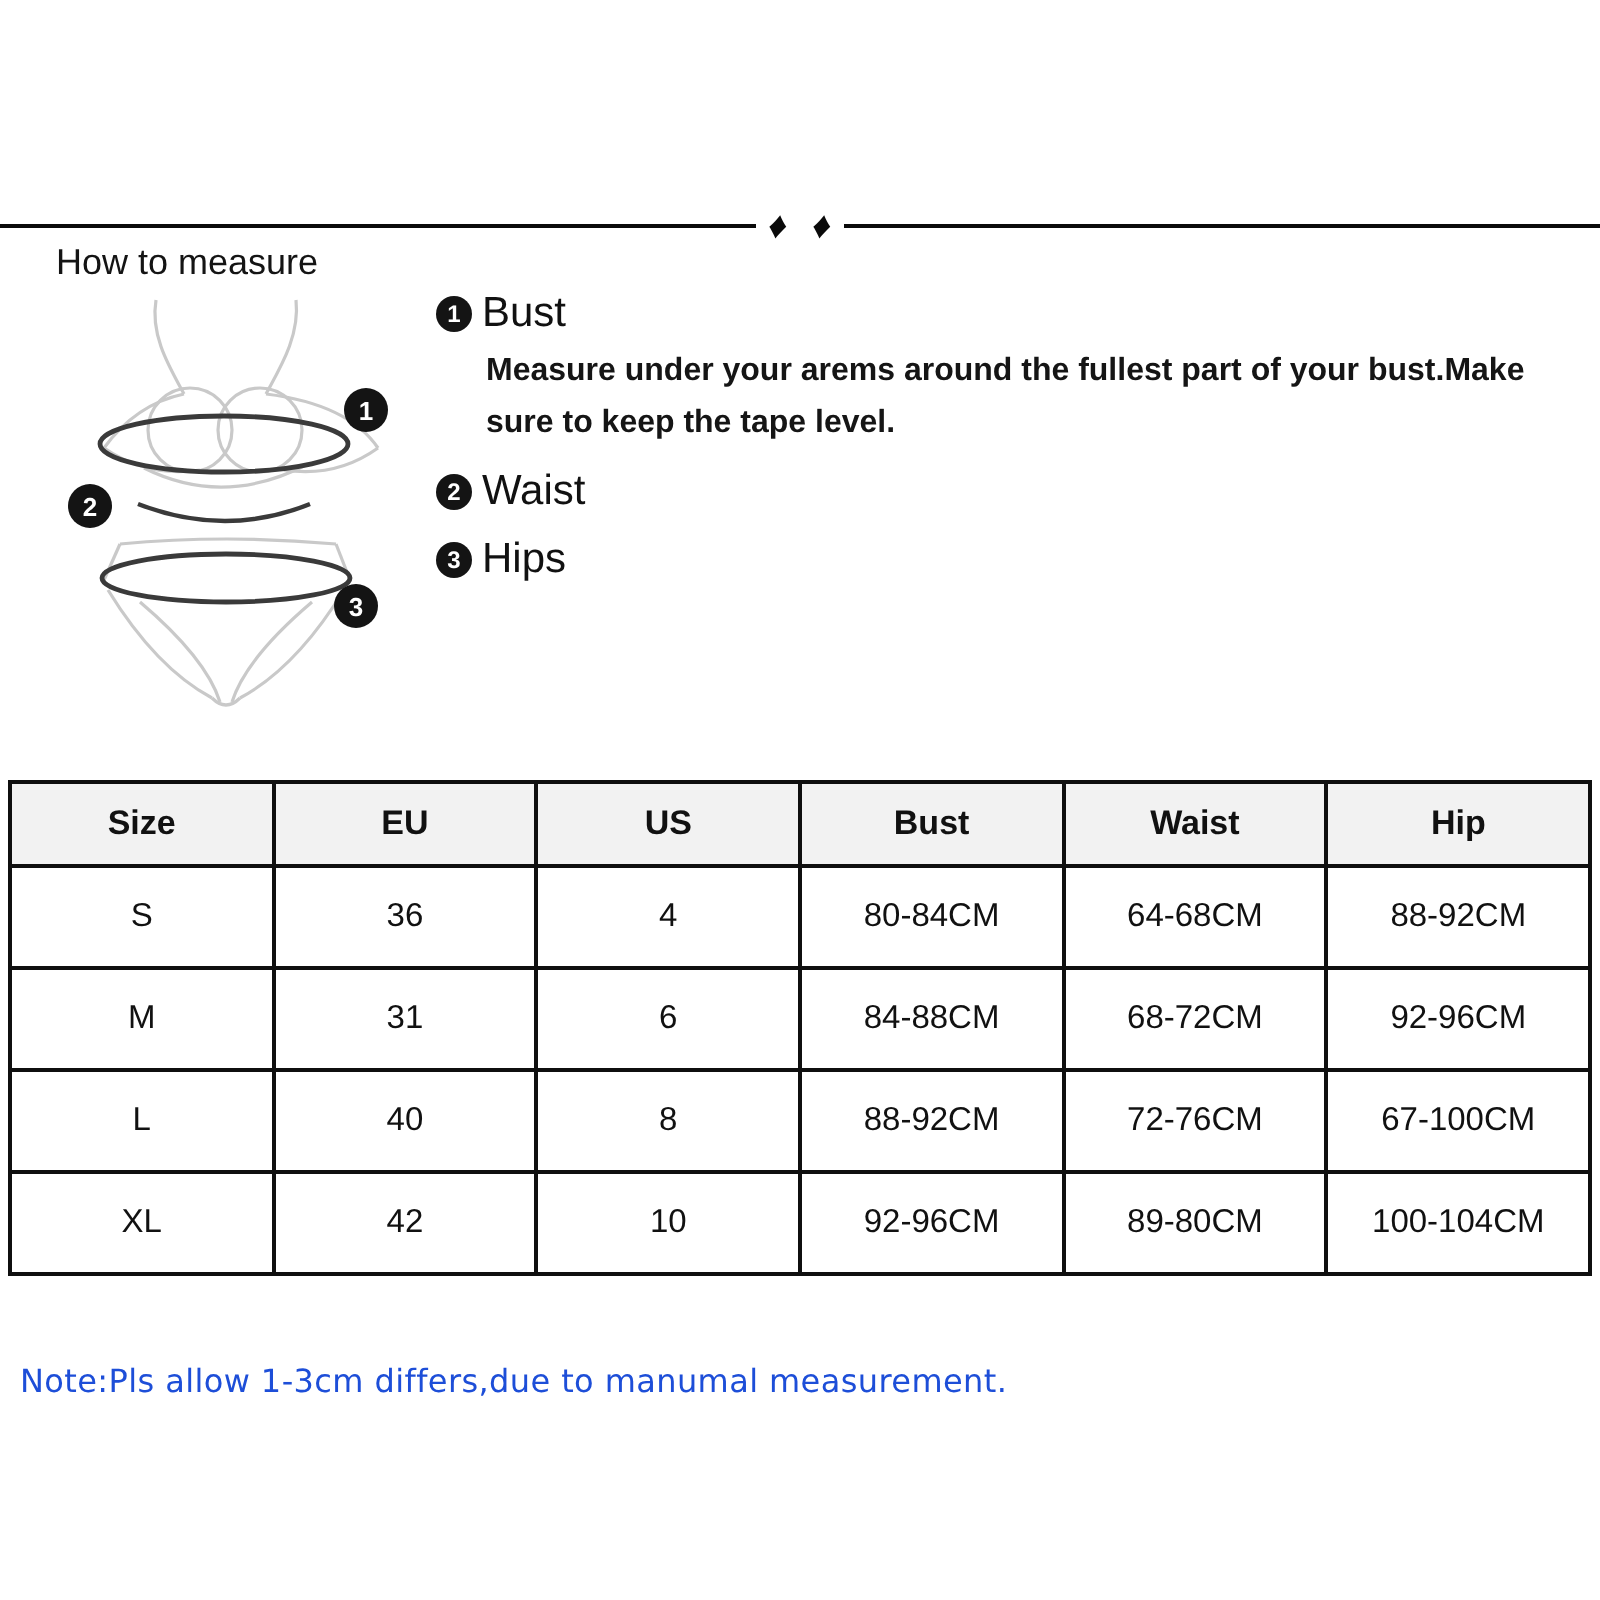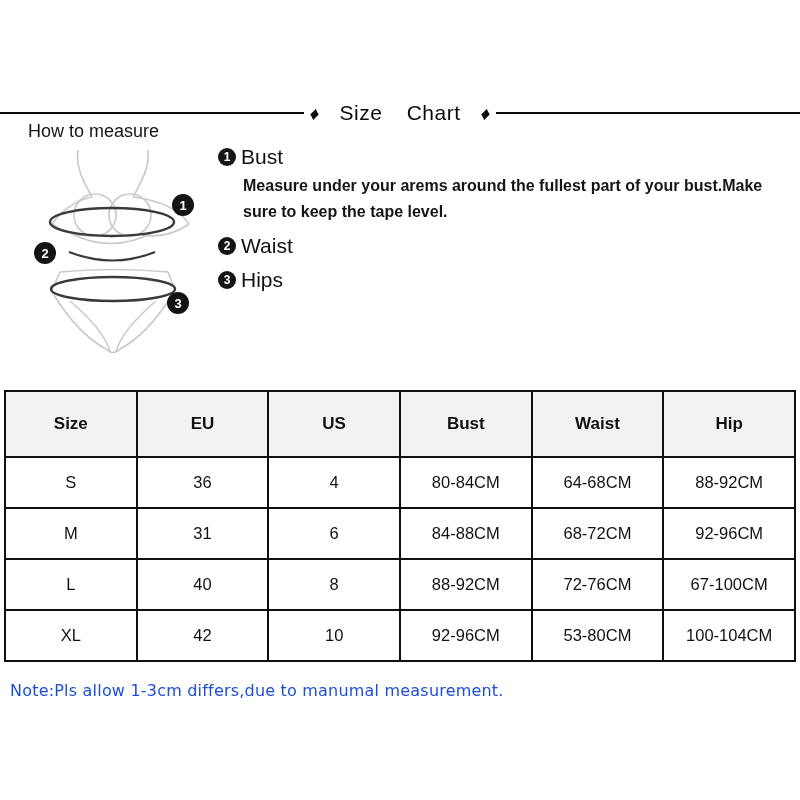--- a/index.html
+++ b/index.html
@@ -59,21 +59,21 @@
   
   .size-table {
     position:absolute; top:390px; left:4px; width:792px;
     border-collapse:collapse; table-layout:fixed;
   }
   .size-table th, .size-table td {
     border:2px solid #0f0f0f; text-align:center; vertical-align:middle;
     padding:0;
   }
   .size-table th {
-    height:66px; background:#f2f2f2;
+    height:42px; background:#f2f2f2;
     font-size:17px; font-weight:700; color:#111;
   }
   .size-table td {
     height:51px; font-size:16.5px; font-weight:400; color:#111;
   }
 
   
   .note {
     position:absolute; top:681px; left:10px;
     font-family:"DejaVu Sans", sans-serif;
@@ -82,21 +82,20 @@
   }
 </style>
 </head>
 <body>
 
 <div class="canvas">
 
   <div class="title-row">
     <div class="rule"></div>
     <span class="diamond">♦</span>
-    <h1 class="title">Size Chart</h1>
     <span class="diamond">♦</span>
     <div class="rule"></div>
   </div>
 
   <div class="howto">How to measure</div>
 
   <svg class="illustration" width="210" height="222" viewBox="0 0 210 222" fill="none">
 
     <g stroke="#c9c9c9" stroke-width="1.6" fill="none">
       <path d="M 62 8 C 59 26 69 42 76 55"></path>
@@ -197,21 +196,21 @@
         <td>8</td>
         <td>88-92CM</td>
         <td>72-76CM</td>
         <td>67-100CM</td>
       </tr>
       <tr>
         <td>XL</td>
         <td>42</td>
         <td>10</td>
         <td>92-96CM</td>
-        <td>53-80CM</td>
+        <td>89-80CM</td>
         <td>100-104CM</td>
       </tr>
     </tbody>
   </table>
 
   <div class="note">Note:Pls allow 1-3cm differs,due to manumal measurement.</div>
 
 </div>
 
 </body></html>

